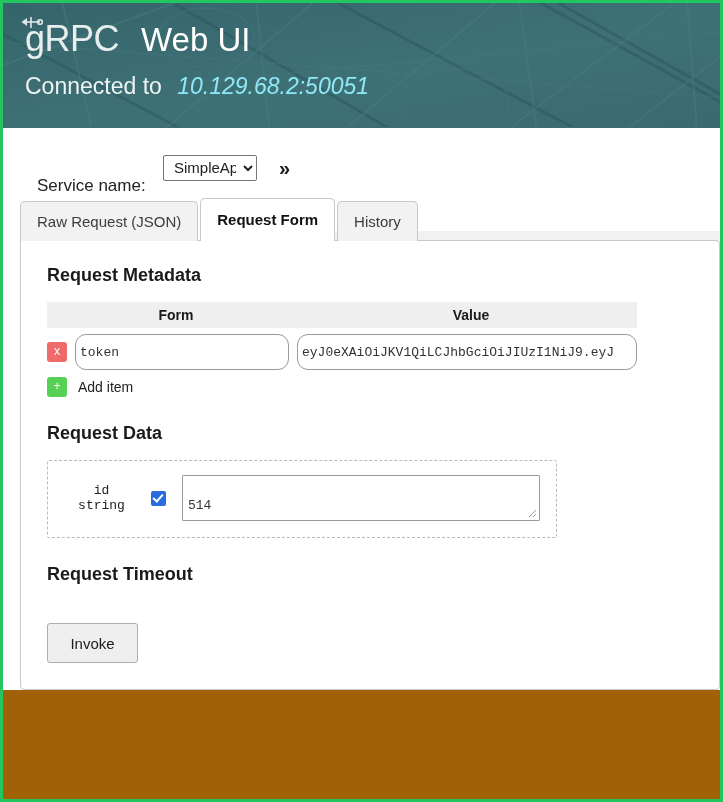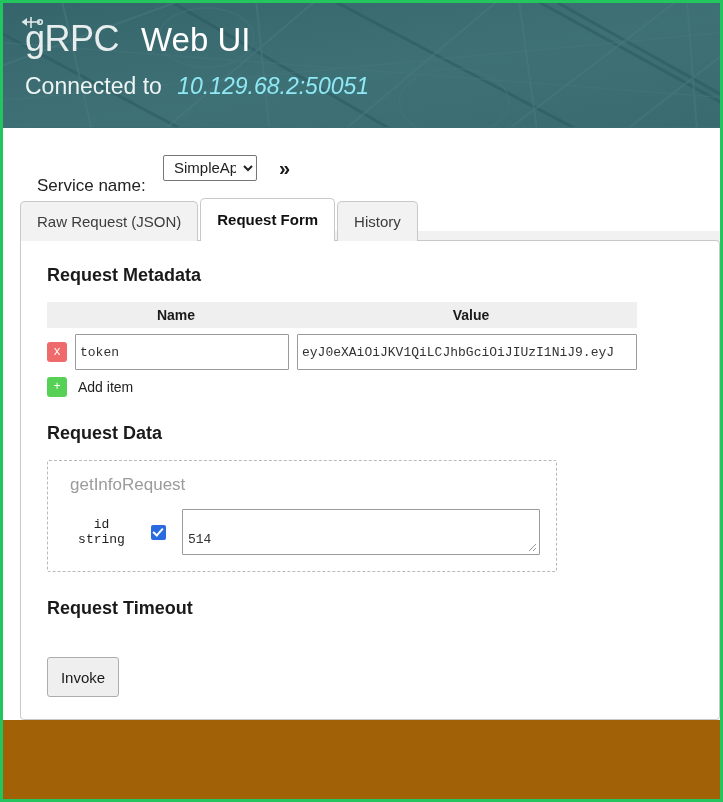--- a/index.html
+++ b/index.html
@@ -225,21 +225,21 @@
   .btn-x    { background: #ef6a6a; }
   .btn-plus { background: #56d156; }
   .txt {
     font-family: "Liberation Mono", monospace;
     font-size: 13px;
     color: #333;
     border: 1px solid #9a9a9a;
     background: #fff;
     height: 22px;
     padding: 17px 4px;
-    border-radius: 1px;
+    border-radius: 11px;
   }
   .txt-name  { width: 214px; margin-left: 8px; }
   .txt-value { width: 340px; margin-left: 8px; }
   .add-row {
     display: flex;
     align-items: center;
     margin-top: 7px;
   }
   .add-label {
     font-size: 14px;
@@ -332,21 +332,21 @@
     padding: 0 5px;
     border-radius: 1px;
   }
   .sec-label {
     font-size: 15px;
     color: #222;
     margin-left: 9px;
   }
   .invoke-btn {
     margin-top: 22px;
-    width: 72px;
+    width: 91px;
     height: 40px;
     background: #efefef;
     border: 1px solid #adadad;
     border-radius: 3px;
     font-family: "Liberation Sans", sans-serif;
     font-size: 15px;
     color: #1a1a1a;
     cursor: pointer;
   }
 </style>
@@ -433,38 +433,37 @@
         <div class="tab active">Request Form</div>
         <div class="tab">History</div>
       </div>
 
       <div class="tabpanel">
 
         <h3 class="sec">Request Metadata</h3>
 
         <div class="meta-table">
           <div class="meta-head">
-            <span class="col-name">Name</span>
+            <span class="col-name">Form</span>
             <span class="col-value">Value</span>
           </div>
           <div class="meta-row">
             <span class="btn-x">x</span>
             <input class="txt txt-name" value="token" style="">
             <input class="txt txt-value" value="eyJ0eXAiOiJKV1QiLCJhbGciOiJIUzI1NiJ9.eyJ" style="">
           </div>
           <div class="add-row">
             <span class="btn-plus">+</span>
             <span class="add-label">Add item</span>
           </div>
         </div>
 
         <h3 class="sec sec2">Request Data</h3>
 
         <div class="data-box">
-          <div class="data-msg">getInfoRequest</div>
           <div class="field-row">
             <span class="field-label">
               <span>id</span>
               <span class="l2">string</span>
             </span>
             <span class="chk"></span>
             <span class="field-input">
               <textarea class="ta" style="">514</textarea>
               <svg class="resize-grip" viewBox="0 0 9 9">
                 <line x1="8" y1="1" x2="1" y2="8" stroke="#999" stroke-width="1"></line>

